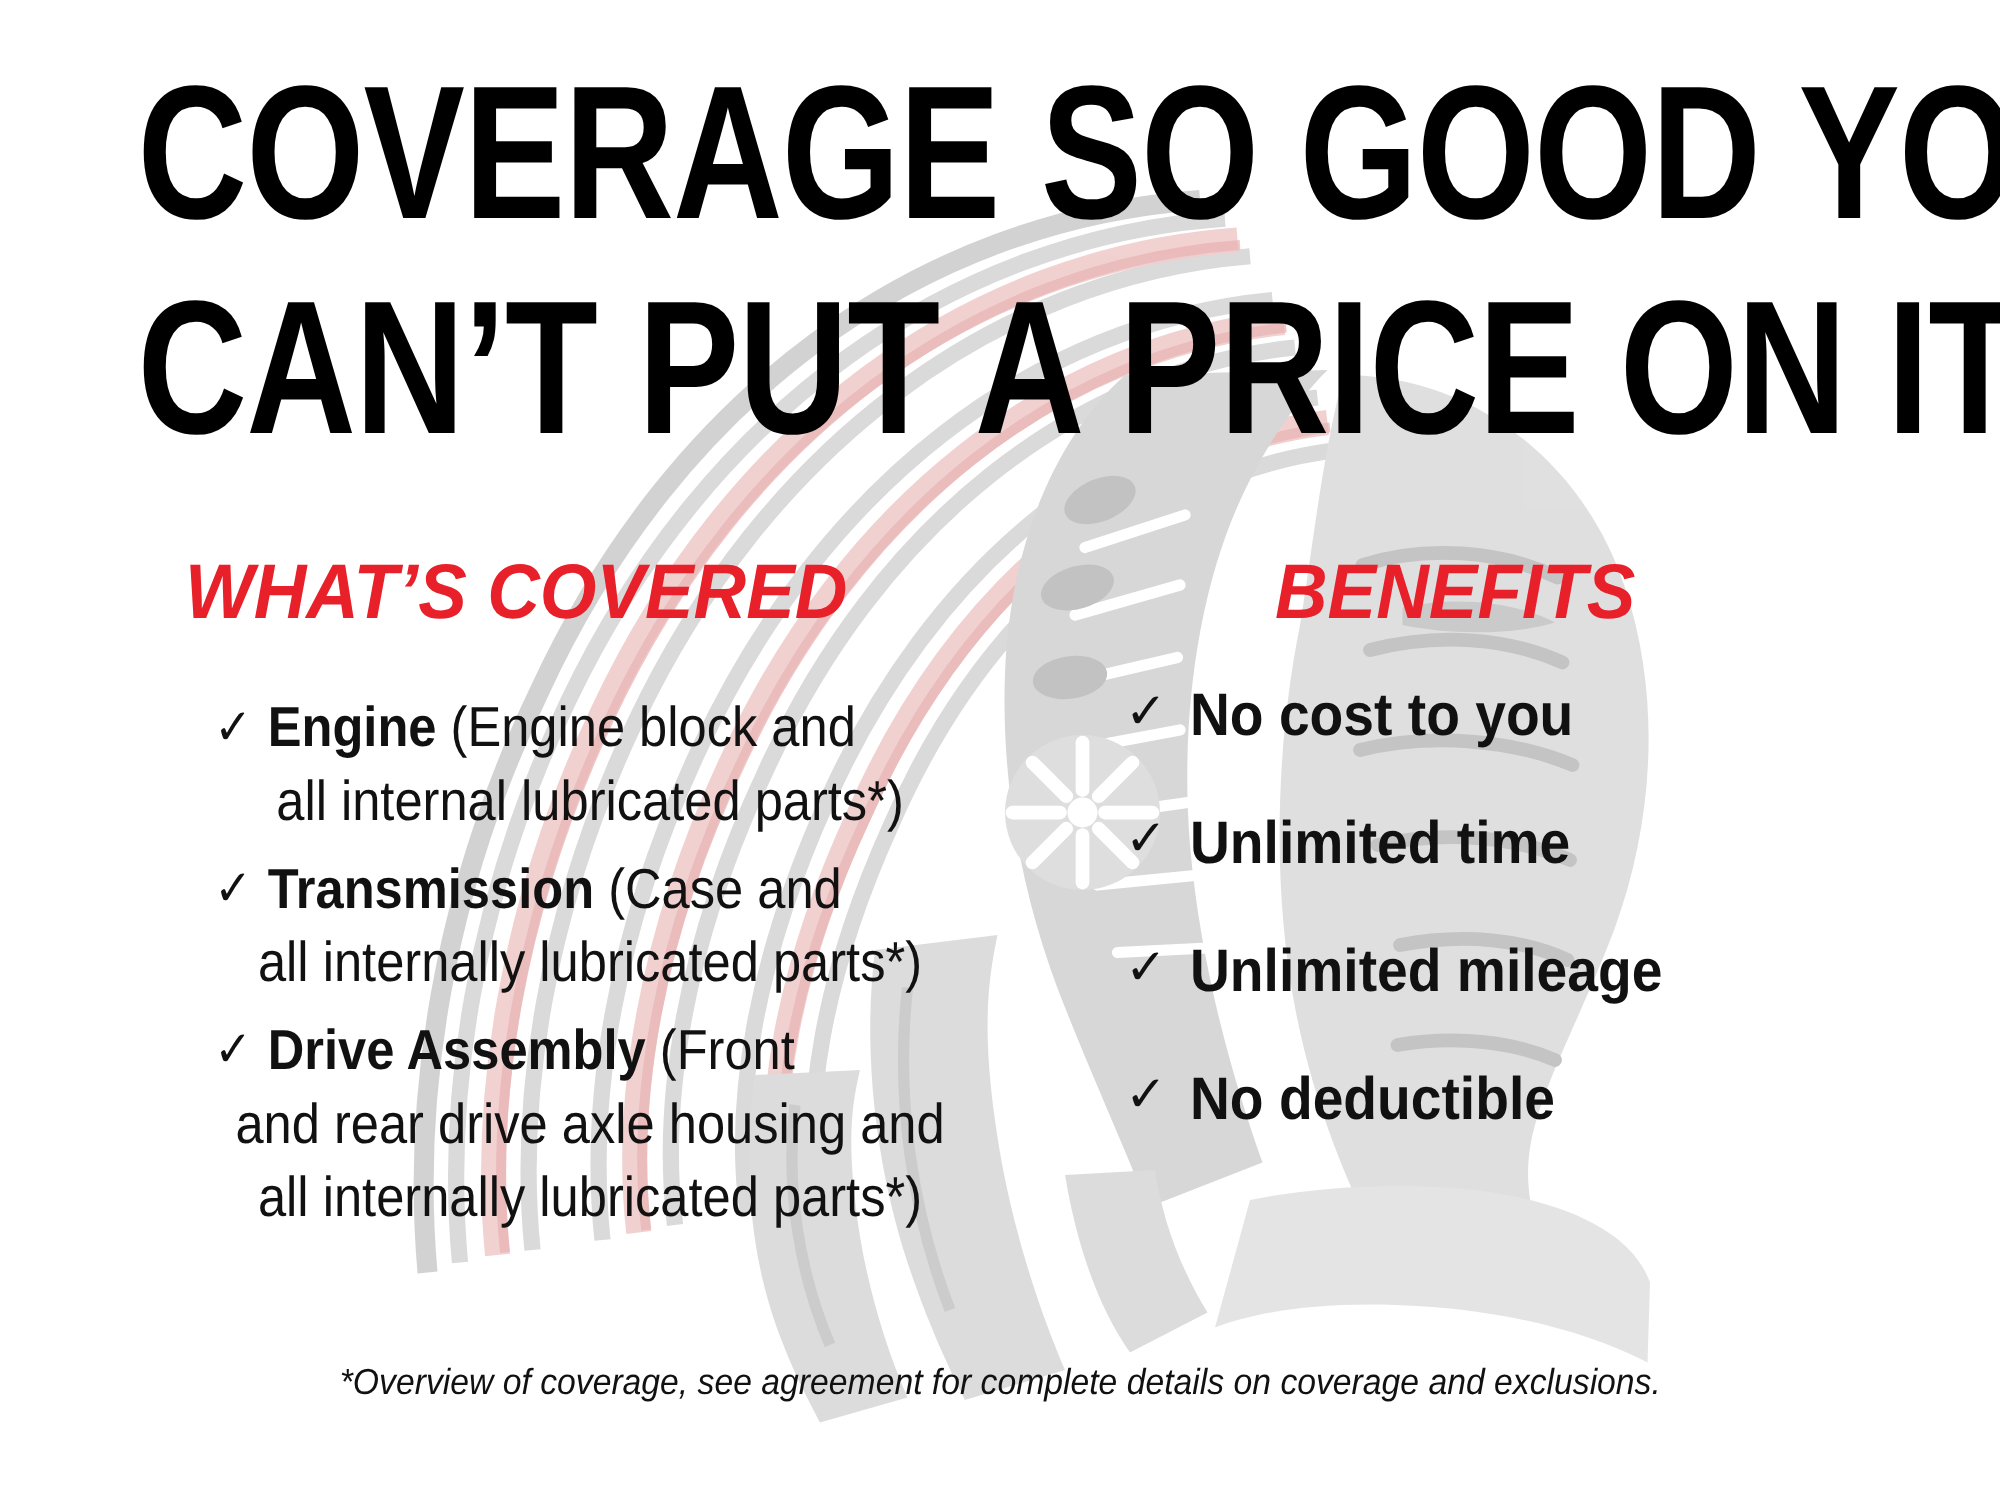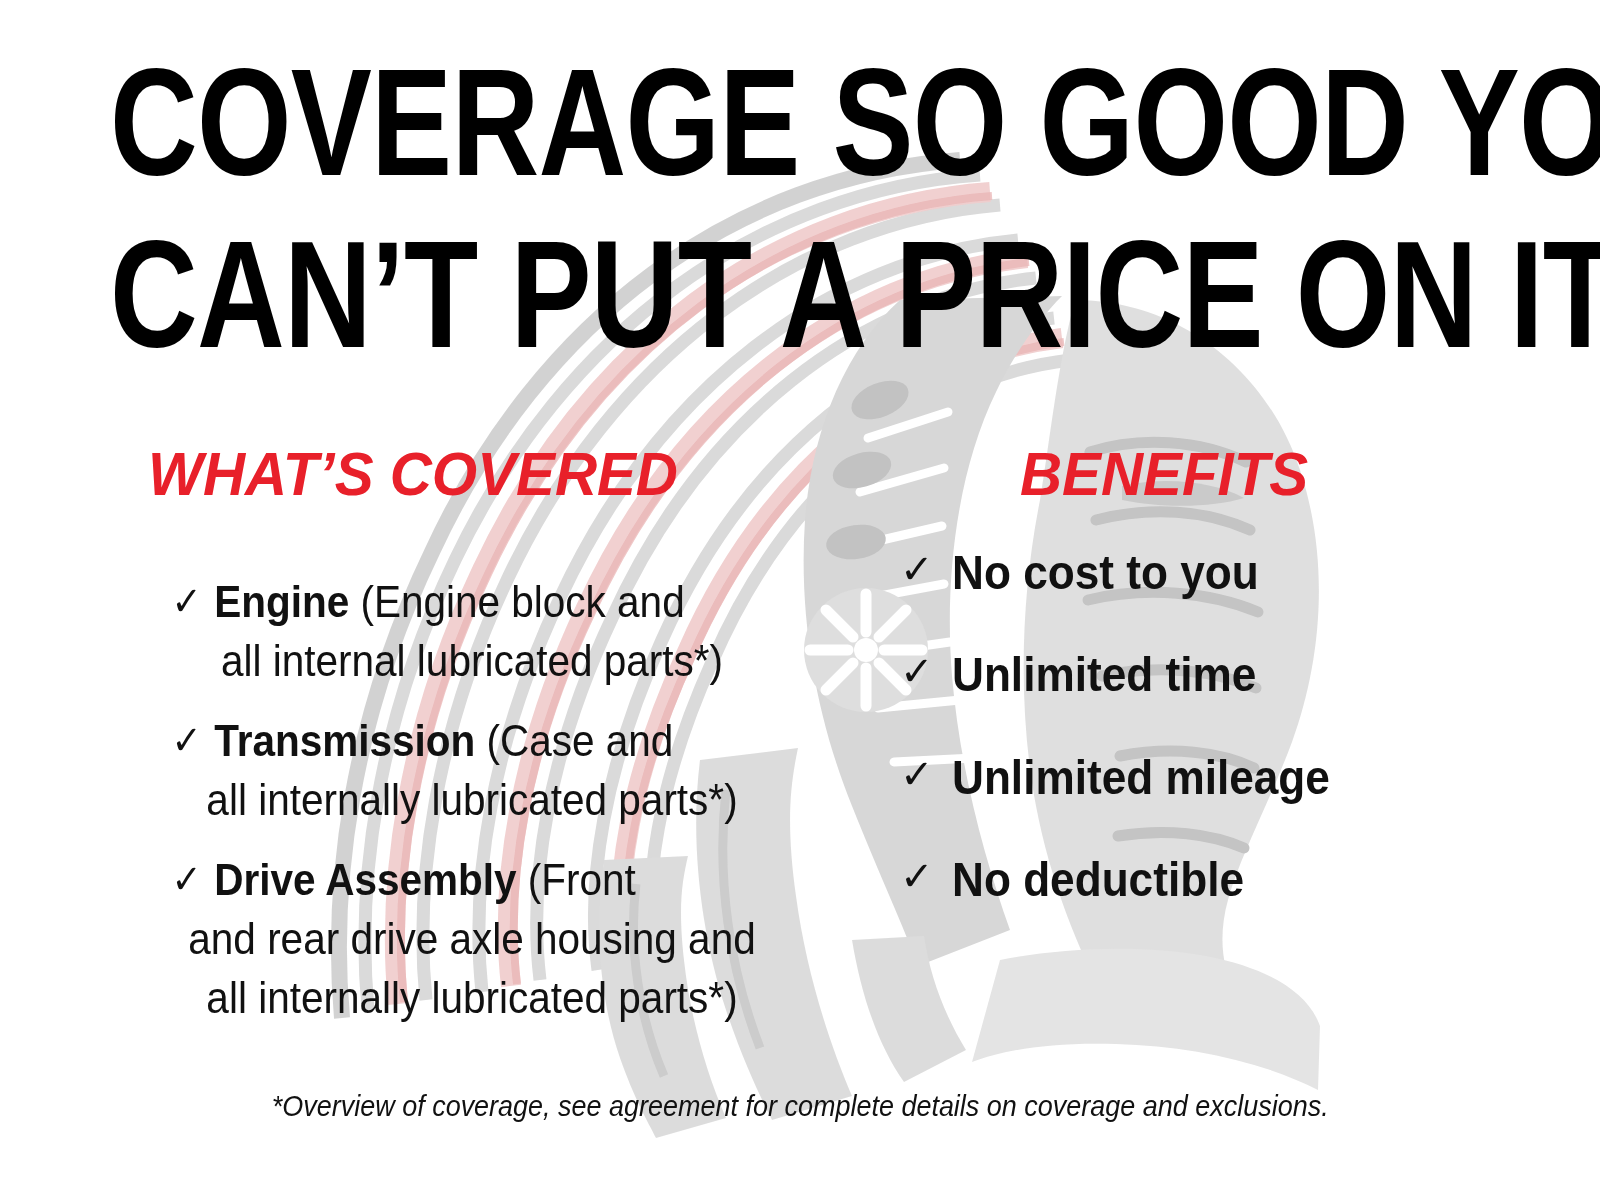--- a/index.html
+++ b/index.html
@@ -69,21 +69,20 @@
     z-index:3;
     color:#111111;
   }
   .col-left{left:132px;top:552px;width:680px;}
   .col-right{left:900px;top:548px;width:640px;}
 
   
   .cov-item{
     position:relative;
     margin-bottom:10px;
-    margin-top:20px;
   }
   .cov-line{
     font-family:"Liberation Sans", sans-serif;
     font-size:45px;
     line-height:1.32;
     text-align:center;
     transform:scaleX(0.90);
     transform-origin:center top;
     white-space:nowrap;
   }

